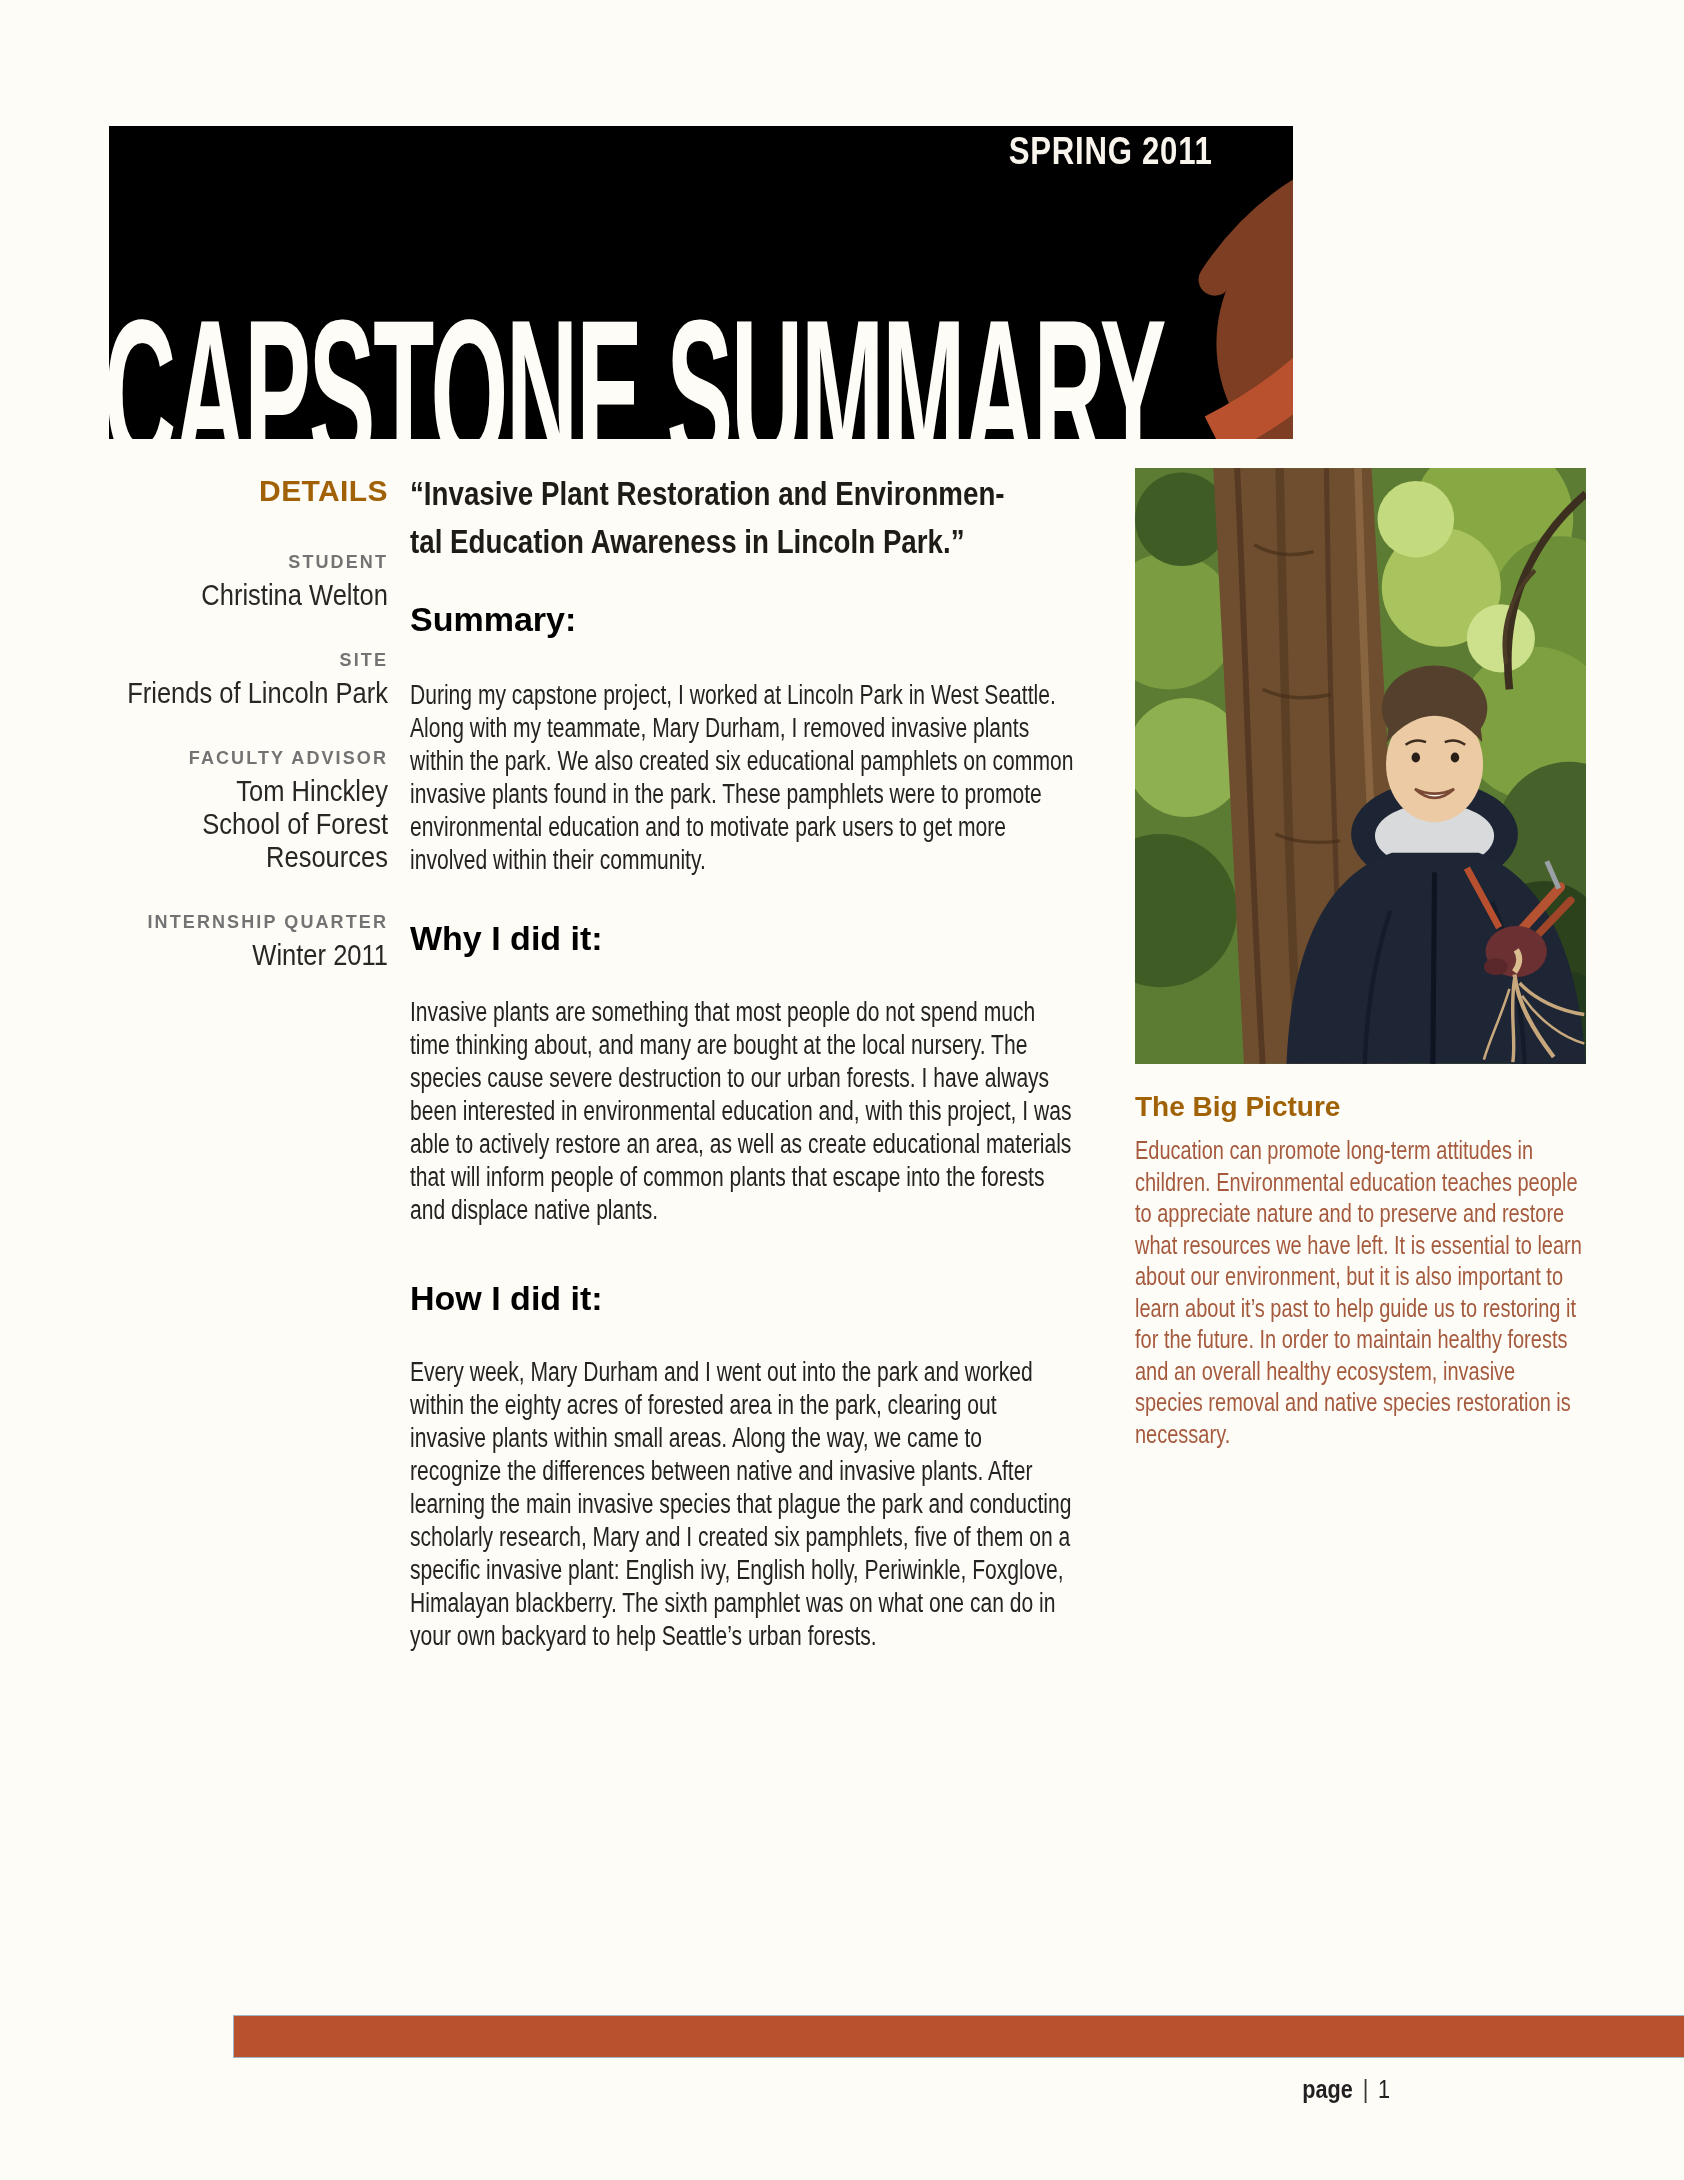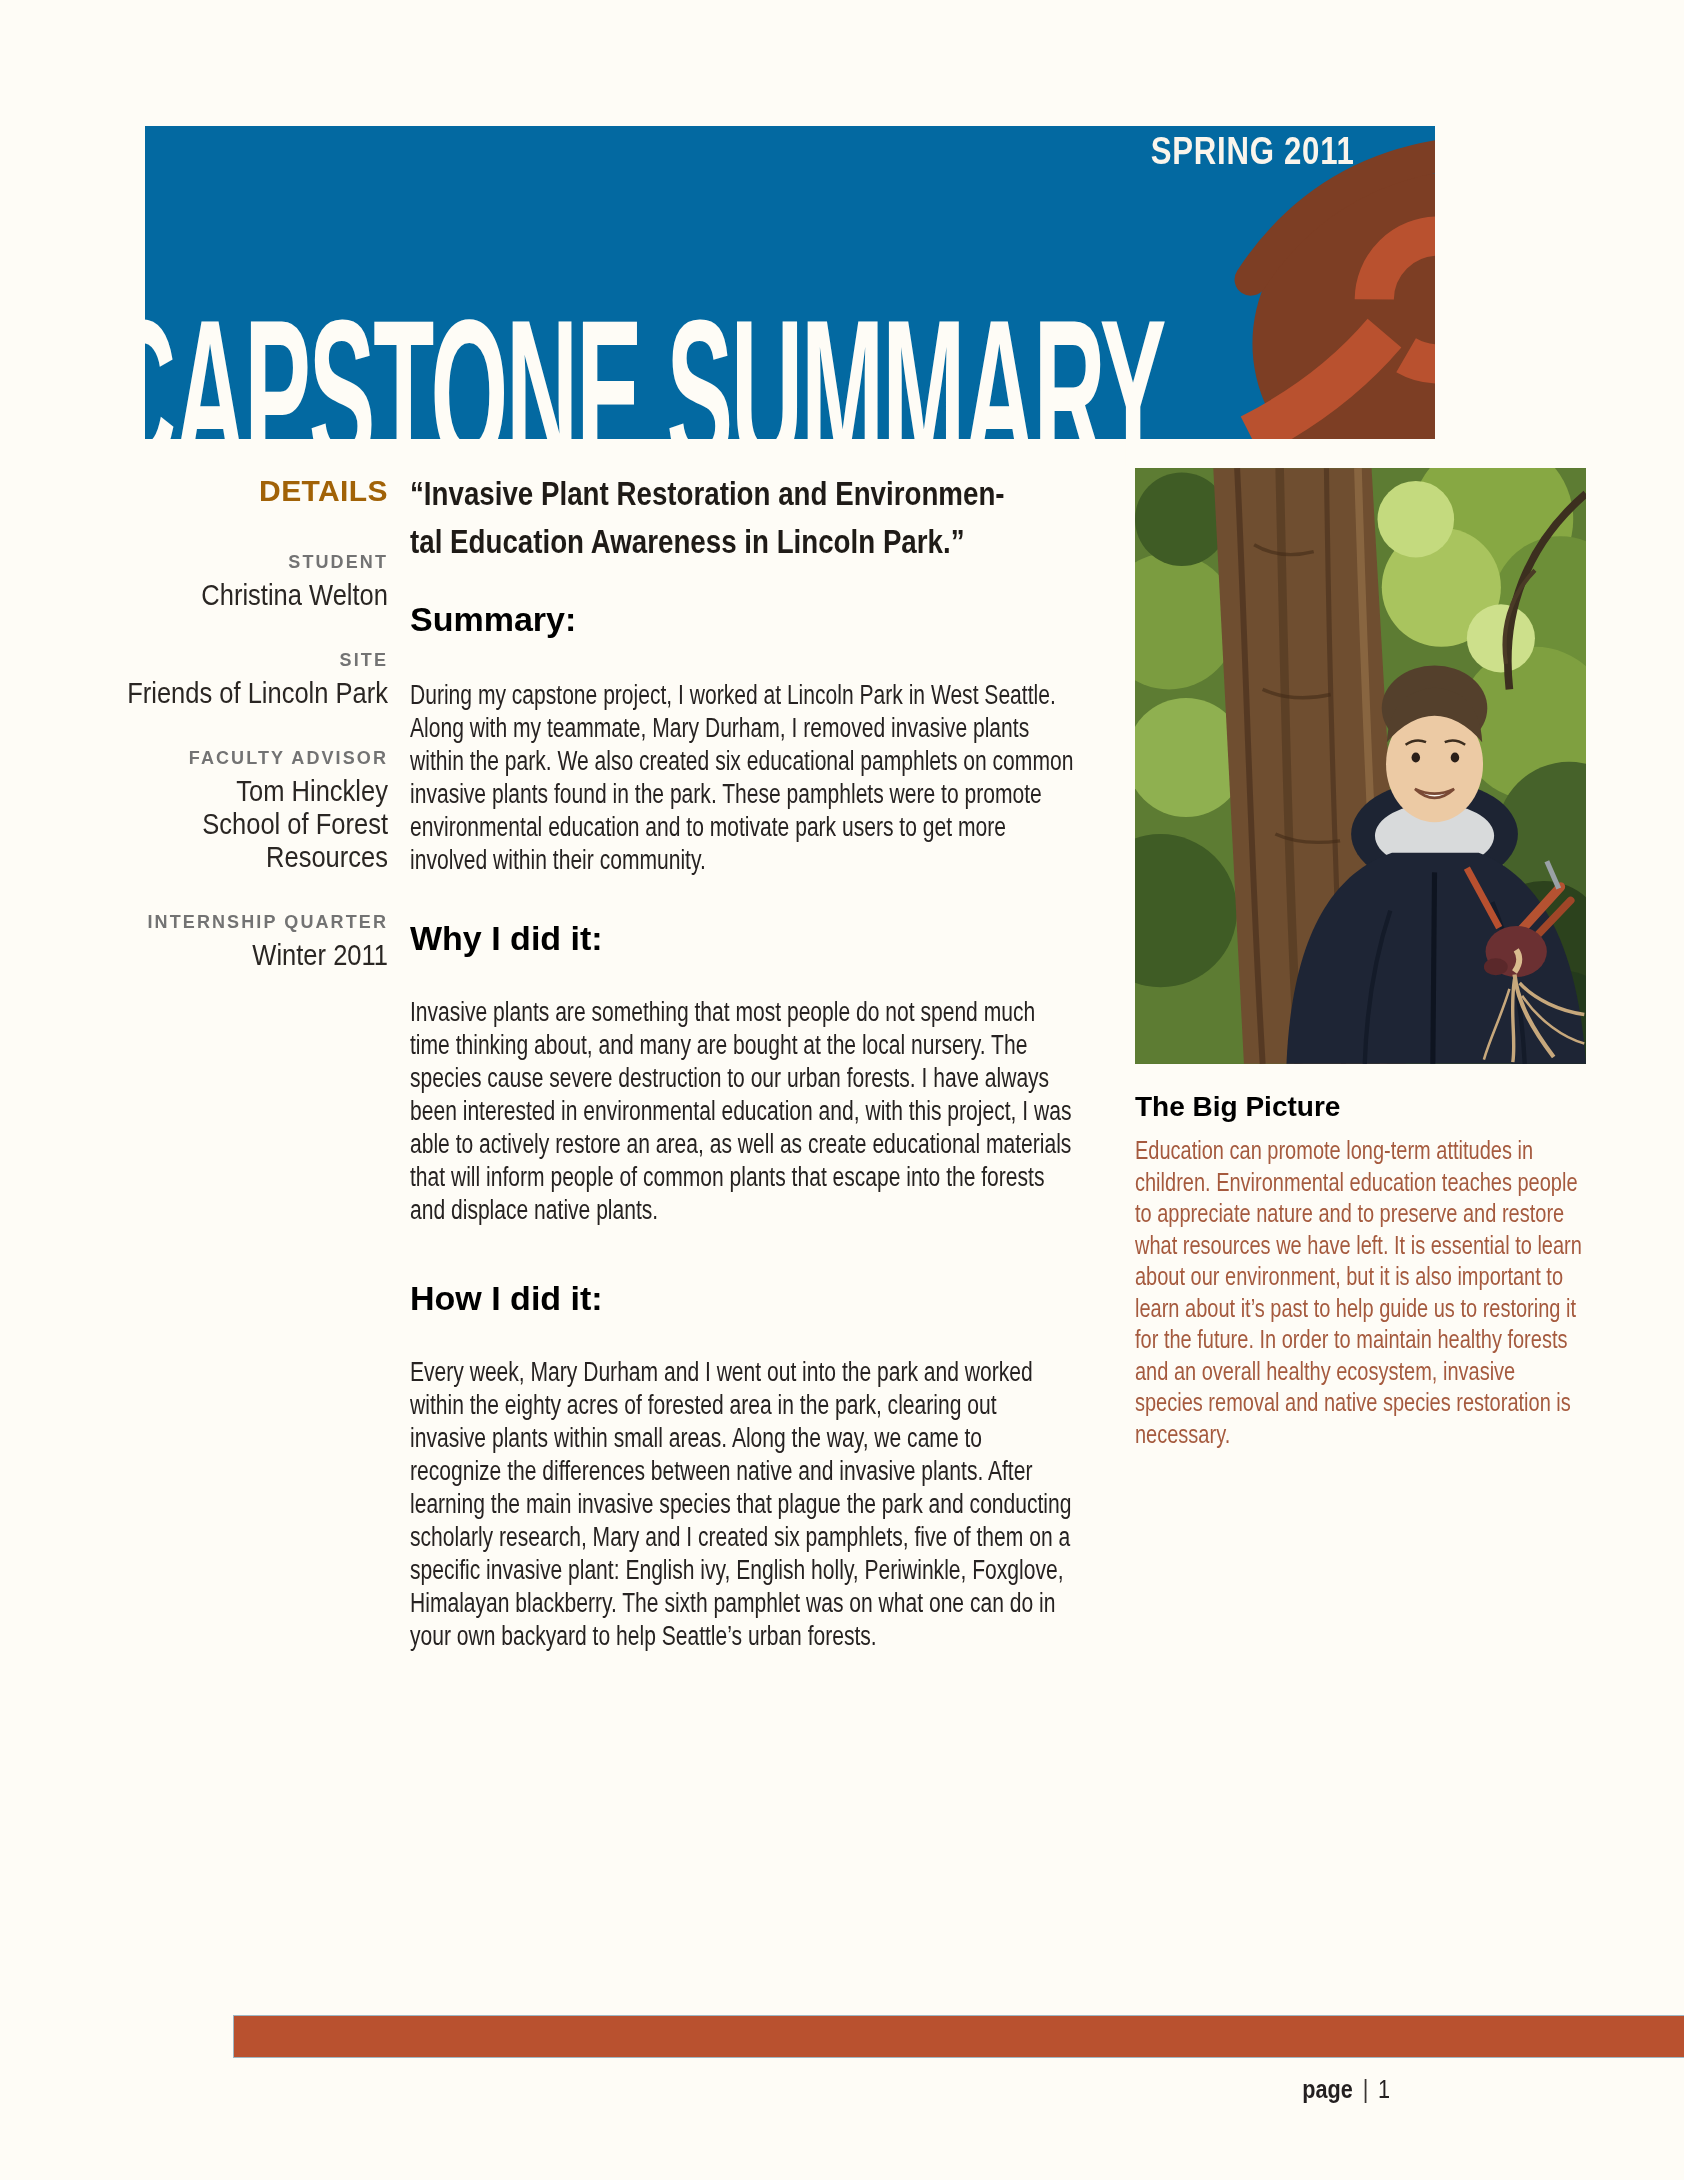--- a/index.html
+++ b/index.html
@@ -4,22 +4,22 @@
 <style>
   html,body{margin:0;padding:0;}
   body{
     width:1685px;height:2181px;position:relative;overflow:hidden;
     background:#fefcf6;
     font-family:"Liberation Sans",sans-serif;
     color:#231f20;
   }
   
   .banner{
-    position:absolute;left:109px;top:126px;width:1290px;height:313px;
-    background:#0369a1;overflow:hidden;margin-left:36px;
+    position:absolute;left:109px;top:126px;width:1184px;height:313px;
+    background:#000000;overflow:hidden;
   }
   .banner svg{position:absolute;left:0;top:0;}
   .issue-date{
     position:absolute;top:1.7px;right:80px;
     font-size:38px;line-height:46px;font-weight:bold;color:#faf5ec;
     letter-spacing:0.9px;white-space:nowrap;
     transform:scaleX(0.82);transform-origin:100% 0;
   }
   .masthead-title{
     position:absolute;left:104px;top:371px;height:128px;
@@ -64,21 +64,21 @@
   }
   #sec-h-0{top:130px;} #sec-b-0{top:209px;}
   #sec-h-1{top:449px;} #sec-b-1{top:526px;}
   #sec-h-2{top:809px;} #sec-b-2{top:886px;}
   
   .photo{
     position:absolute;left:1135px;top:468px;width:451px;height:596px;
     overflow:hidden;background:#55772f;
   }
   .big-picture{position:absolute;left:1135px;top:1091px;width:451px;}
-  .bp-heading{font-size:28px;font-weight:bold;color:#000000;margin:0 0 12px 0;}
+  .bp-heading{font-size:28px;font-weight:bold;color:#a16207;margin:0 0 12px 0;}
   .bp-body{
     width:564px;font-size:25px;line-height:31.5px;color:#a55a3e;
     transform:scaleX(0.8);transform-origin:0 0;
   }
   
   .footer-bar{
     position:absolute;left:233px;top:2015px;width:1452px;height:43px;
     background:#b9512f;border:1.7px solid #9fb7c4;border-right:none;
     box-sizing:border-box;
   }

